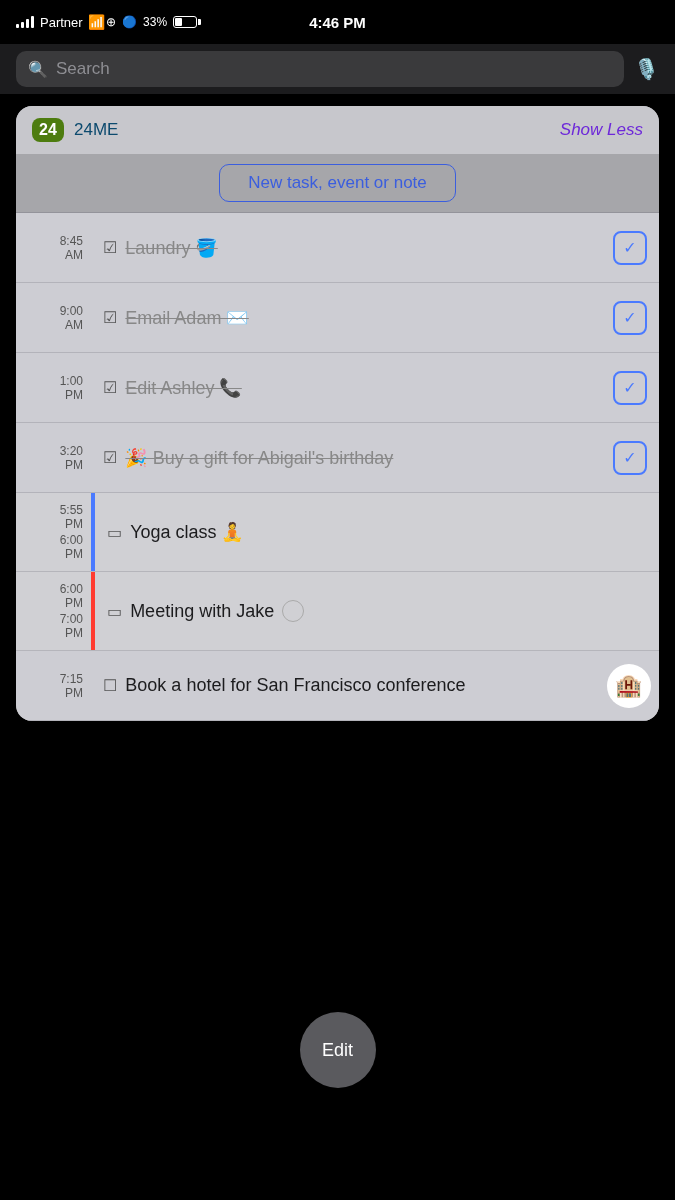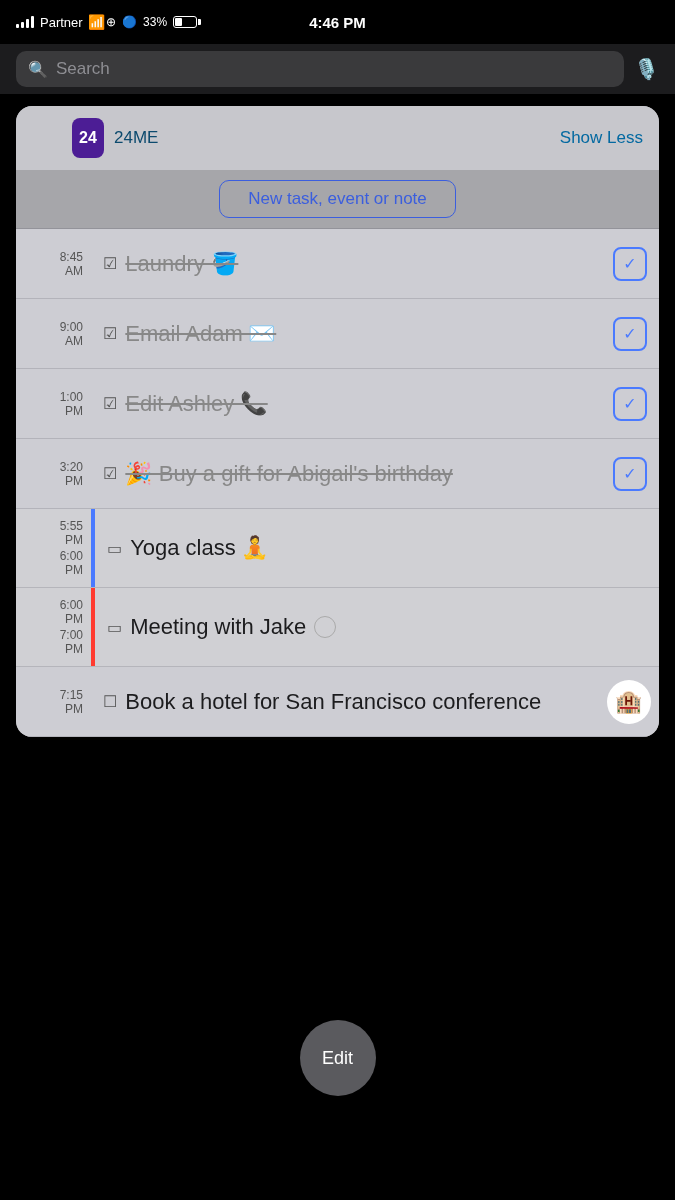--- a/index.html
+++ b/index.html
@@ -147,40 +147,40 @@
       padding: 12px 16px;
       background: rgba(200, 200, 205, 0.95);
     }
     .widget-header-left {
       display: flex;
       align-items: center;
       gap: 10px;
     }
     .app-icon {
       width: 32px;
-      height: 40px;
-      background: #4c1d95;
+      height: 24px;
+      background: #4d7c0f;
       border-radius: 8px;
       display: flex;
       align-items: center;
       justify-content: center;
       color: #fff;
       font-size: 16px;
       font-weight: bold;
-      margin-left: 40px;
     }
     .app-name {
       font-size: 17px;
       font-weight: 500;
       color: #0c4a6e;
     }
     .show-less-btn {
       font-size: 17px;
-      color: #0369a1;
+      color: #6d28d9;
       font-weight: 400;
+      font-style: italic;
     }
 
     
     .new-task-section {
       padding: 10px 16px;
       display: flex;
       justify-content: center;
     }
     .new-task-btn {
       border: 1.5px solid #3b5ede;
@@ -248,21 +248,21 @@
       display: flex;
       align-items: center;
       gap: 8px;
     }
     .task-checkbox {
       font-size: 16px;
       color: #555;
       flex-shrink: 0;
     }
     .task-text {
-      font-size: 22px;
+      font-size: 18px;
       color: #1c1c1e;
     }
     .task-text.strikethrough {
       text-decoration: line-through;
       color: #888;
     }
     .task-action-btn {
       width: 34px;
       height: 34px;
       border: 2px solid #4a7aff;
@@ -300,21 +300,21 @@
       width: 22px;
       height: 22px;
       border: 1.5px solid #aaa;
       border-radius: 50%;
       flex-shrink: 0;
     }
 
     
     .edit-button-container {
       position: absolute;
-      bottom: 104px;
+      bottom: 112px;
       left: 50%;
       transform: translateX(-50%);
     }
     .edit-button {
       width: 76px;
       height: 76px;
       background: #5a5a5e;
       border-radius: 50%;
       display: flex;
       align-items: center;

